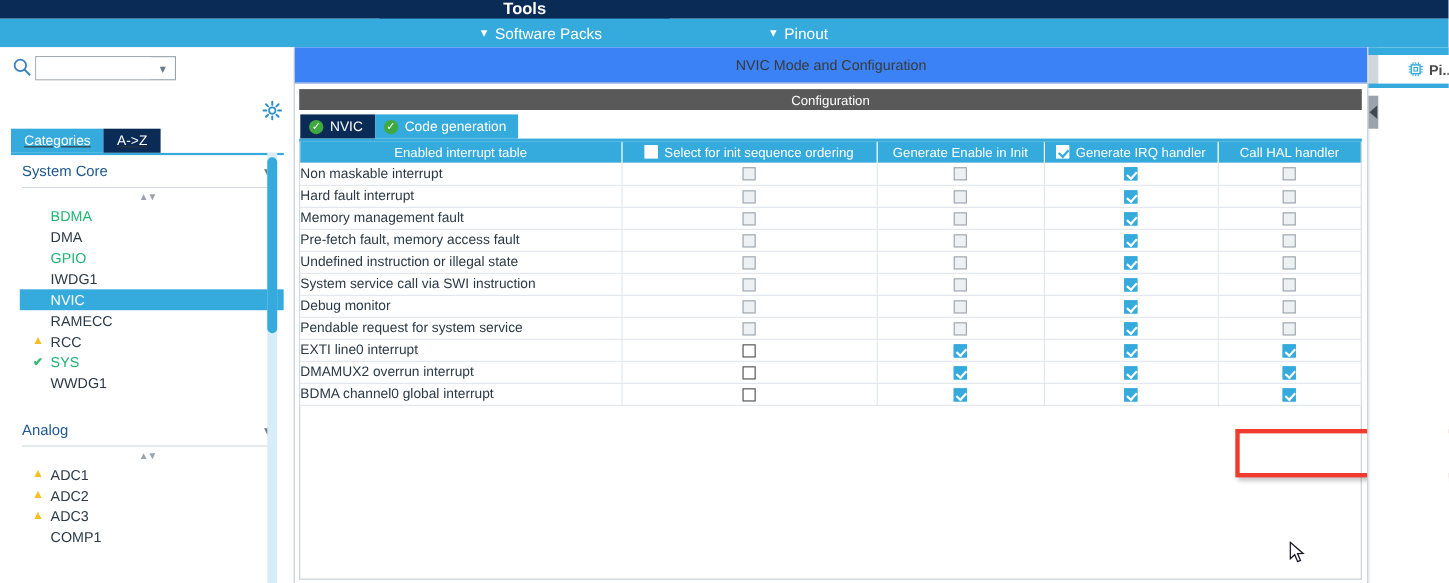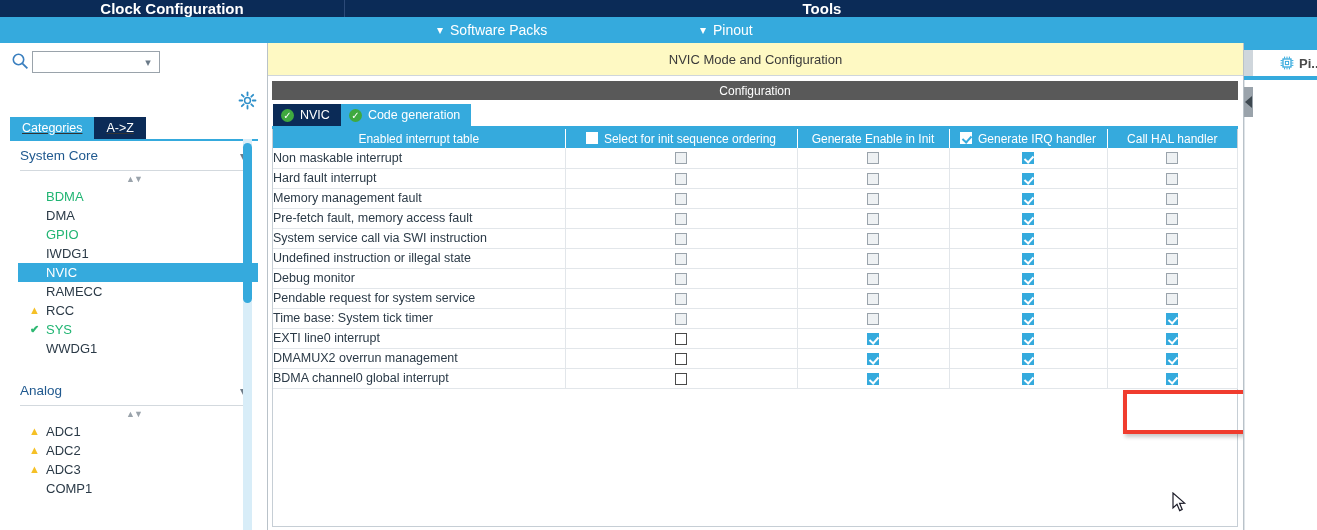--- a/index.html
+++ b/index.html
@@ -146,21 +146,21 @@
   
   .center {
     position: absolute; left: 268px; top: 43px;
     width: 975px; height: 487px;
     background: #ffffff;
   }
   .mode-title {
     position: absolute; left: 0; top: 0; width: 975px; height: 33px;
     display: flex; align-items: center; justify-content: center;
     color: #3a3a3a; font-size: 13px;
-    background: #fef9c3;
+    background: #3b82f6;
     border-bottom: 1px solid #cfd6dc;
   }
   .cfg-band {
     position: absolute; left: 4px; top: 38px; width: 966px; height: 19px;
     background: #595959;
     display: flex; align-items: center; justify-content: center;
     color: #ffffff; font-size: 12px;
   }
   .cfg-tabs {
     position: absolute; left: 5px; top: 61px; height: 22px;
@@ -300,21 +300,20 @@
     position: absolute; left: 0; top: 0; width: 9px; height: 487px;
     background: #cfd6dc;
   }
 </style>
 </head>
 <body>
 
 <div id="app">
 
   <div class="topbar">
-    <div class="top-tab tt1">Clock Configuration</div>
     <div class="top-tab tt2">Project Manager</div>
     <div class="top-tab tt3">Tools</div>
   </div>
 
   <div class="subbar">
     <div class="subitem sub-sp">
       <span class="chev">▾</span>
       <span>Software Packs</span>
     </div>
     <div class="subitem sub-pin">
@@ -512,63 +511,56 @@
               <td class="cb"><span class="box off-dis"></span></td>
             </tr>
             <tr>
               <td class="name">Pre-fetch fault, memory access fault</td>
               <td class="cb"><span class="box off-dis"></span></td>
               <td class="cb"><span class="box off-dis"></span></td>
               <td class="cb"><span class="box on"></span></td>
               <td class="cb"><span class="box off-dis"></span></td>
             </tr>
             <tr>
+              <td class="name">Undefined instruction or illegal state</td>
+              <td class="cb"><span class="box off-dis"></span></td>
+              <td class="cb"><span class="box off-dis"></span></td>
+              <td class="cb"><span class="box on"></span></td>
+              <td class="cb"><span class="box off-dis"></span></td>
+            </tr>
+            <tr>
               <td class="name">System service call via SWI instruction</td>
               <td class="cb"><span class="box off-dis"></span></td>
               <td class="cb"><span class="box off-dis"></span></td>
               <td class="cb"><span class="box on"></span></td>
               <td class="cb"><span class="box off-dis"></span></td>
             </tr>
             <tr>
-              <td class="name">Undefined instruction or illegal state</td>
-              <td class="cb"><span class="box off-dis"></span></td>
-              <td class="cb"><span class="box off-dis"></span></td>
-              <td class="cb"><span class="box on"></span></td>
-              <td class="cb"><span class="box off-dis"></span></td>
-            </tr>
-            <tr>
               <td class="name">Debug monitor</td>
               <td class="cb"><span class="box off-dis"></span></td>
               <td class="cb"><span class="box off-dis"></span></td>
               <td class="cb"><span class="box on"></span></td>
               <td class="cb"><span class="box off-dis"></span></td>
             </tr>
             <tr>
               <td class="name">Pendable request for system service</td>
               <td class="cb"><span class="box off-dis"></span></td>
               <td class="cb"><span class="box off-dis"></span></td>
               <td class="cb"><span class="box on"></span></td>
               <td class="cb"><span class="box off-dis"></span></td>
-            </tr>
-            <tr>
-              <td class="name">Time base: System tick timer</td>
-              <td class="cb"><span class="box off-dis"></span></td>
-              <td class="cb"><span class="box off-dis"></span></td>
-              <td class="cb"><span class="box on"></span></td>
-              <td class="cb"><span class="box on"></span></td>
             </tr>
             <tr>
               <td class="name">EXTI line0 interrupt</td>
               <td class="cb"><span class="box off-en"></span></td>
               <td class="cb"><span class="box on"></span></td>
               <td class="cb"><span class="box on"></span></td>
               <td class="cb"><span class="box on"></span></td>
             </tr>
             <tr>
-              <td class="name">DMAMUX2 overrun management</td>
+              <td class="name">DMAMUX2 overrun interrupt</td>
               <td class="cb"><span class="box off-en"></span></td>
               <td class="cb"><span class="box on"></span></td>
               <td class="cb"><span class="box on"></span></td>
               <td class="cb"><span class="box on"></span></td>
             </tr>
             <tr>
               <td class="name">BDMA channel0 global interrupt</td>
               <td class="cb"><span class="box off-en"></span></td>
               <td class="cb"><span class="box on"></span></td>
               <td class="cb"><span class="box on"></span></td>

